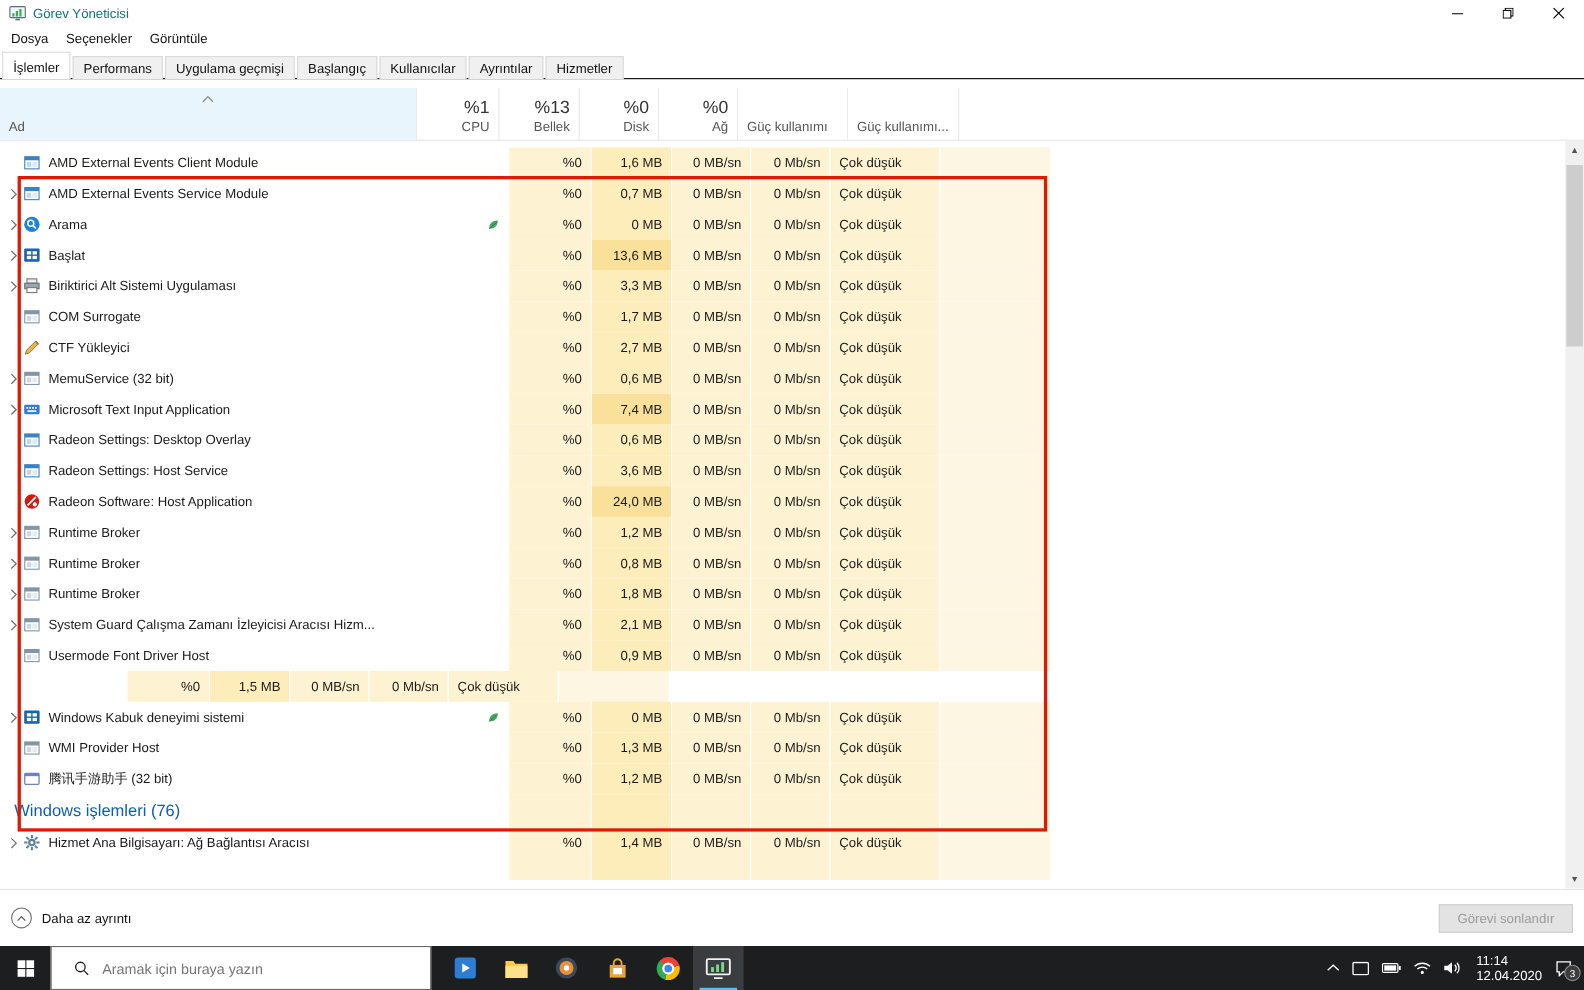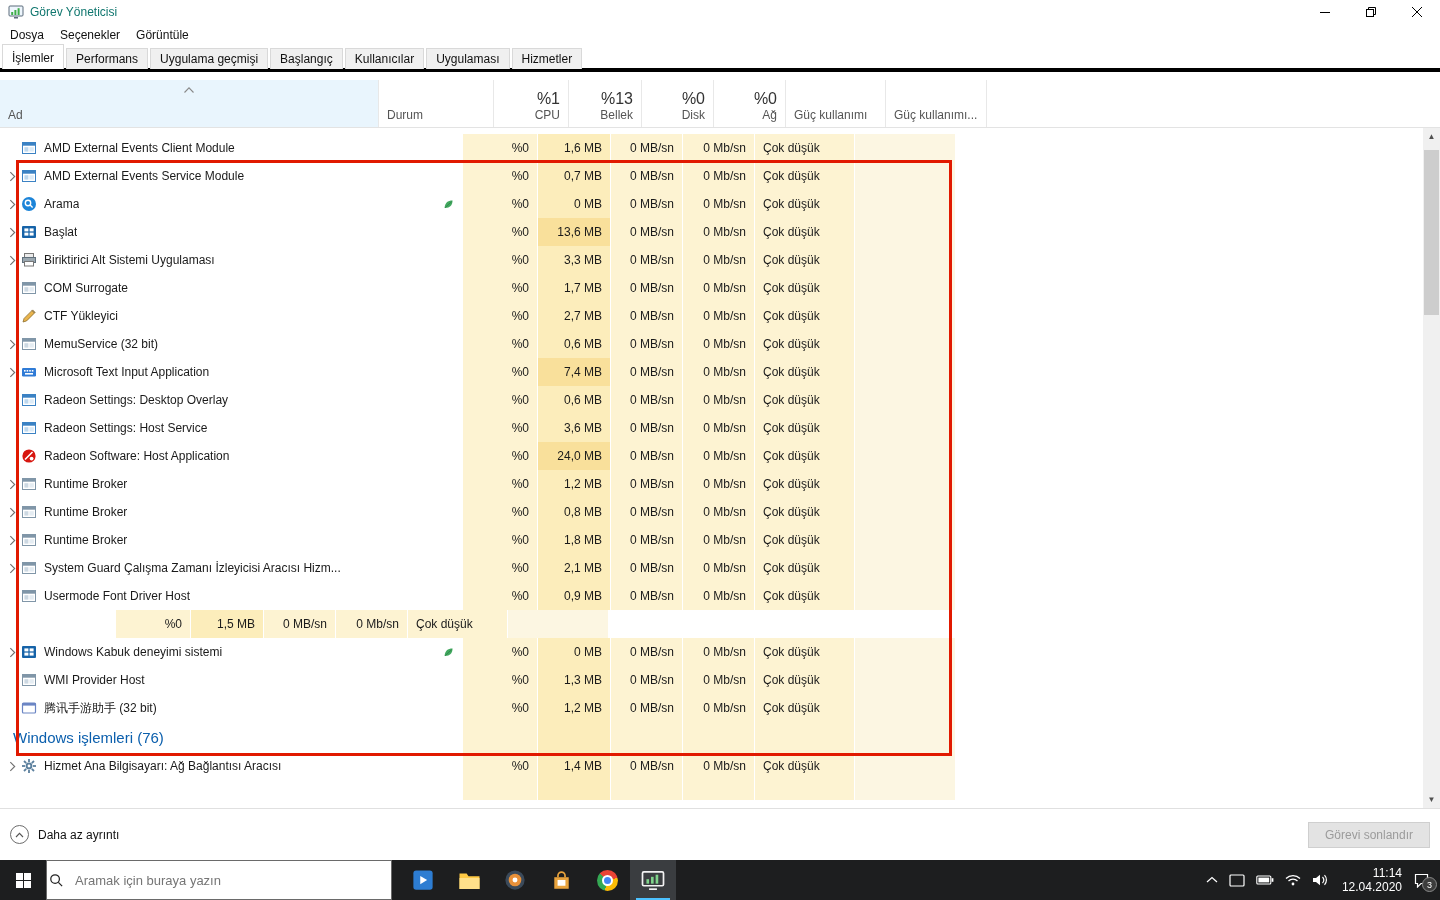--- a/index.html
+++ b/index.html
@@ -13,21 +13,21 @@
   .titlebar .title{font-size:12px;color:#0f766e}
   .win-controls{margin-left:auto;display:flex;height:100%}
   .win-btn{width:46px;height:100%;display:flex;align-items:center;justify-content:center;cursor:default}
   .win-btn svg{display:block}
 
   
   .menubar{height:22px;display:flex;align-items:center;font-size:12px;background:#fff;padding-left:2px;flex:0 0 auto}
   .menu-item{padding:0 8px;height:100%;display:flex;align-items:center;color:#111}
 
   
-  .tabbar{height:26px;display:flex;align-items:flex-end;border-bottom:4px solid #000000;background:#fff;padding-left:2px;flex:0 0 auto}
+  .tabbar{height:26px;display:flex;align-items:flex-end;border-bottom:1px solid #000000;background:#fff;padding-left:2px;flex:0 0 auto}
   .tab{font-size:12px;color:#111;background:#f0f0f0;border:1px solid #d9d9d9;border-bottom:none;
     padding:3px 9px;margin-right:2px;position:relative;top:1px;height:21px;white-space:nowrap}
   .tab.active{background:#fff;height:25px;padding-top:6px;z-index:2}
 
   
   .table-header{height:48px;display:flex;border-bottom:1px solid #e3e3e3;margin-top:8px;flex:0 0 auto;font-size:12px;color:#555}
   .hcell{border-right:1px solid #e8e8e8;display:flex;flex-direction:column;justify-content:flex-end;padding:3px 8px 5px 8px;position:relative}
   .hcell .pct{font-size:16px;color:#333;line-height:18px}
   .hcell .lbl{font-size:12px;color:#555;line-height:14px}
   .h-name{width:379px;background:#e9f5fd}
@@ -73,32 +73,32 @@
   .footer{height:52px;border-top:1px solid #e0e0e0;display:flex;align-items:center;padding:0 10px;background:#fff;flex:0 0 auto}
   .less-details{display:flex;align-items:center;gap:9px;font-size:12px;color:#111}
   .chevron-circle{width:19px;height:19px;border:1px solid #6d6d6d;border-radius:50%;display:flex;align-items:center;justify-content:center}
   .end-task-btn{margin-left:auto;background:#e3e3e3;border:1px solid #cfcfcf;color:#9b9b9b;font-size:12px;padding:5px 16px}
 
   
   .taskbar{height:40px;background:#1d1e1f;display:flex;align-items:stretch;color:#fff;flex:0 0 auto}
   .start-btn{width:46px;display:flex;align-items:center;justify-content:center}
   .win-logo{display:grid;grid-template-columns:7px 7px;grid-template-rows:7px 7px;gap:1px}
   .win-logo span{background:#fff}
-  .search-box{width:346px;background:#fff;display:flex;align-items:center;padding-left:2px;gap:11px;border:1px solid #6a6a6a}
+  .search-box{width:346px;background:#fff;display:flex;align-items:center;padding-left:20px;gap:11px;border:1px solid #6a6a6a}
   .search-box input{border:none;outline:none;font-size:13px;color:#444;width:270px;background:transparent;font-family:inherit}
   .tb-apps{display:flex;margin-left:8px}
   .tb-app{width:46px;display:flex;align-items:center;justify-content:center;position:relative}
   .tb-app.active{background:#3a3d40}
   .tb-app.active::after{content:"";position:absolute;left:6px;right:6px;bottom:0;height:2px;background:#4cc2ff}
   .chrome-icon{width:21px;height:21px;border-radius:50%;
     background:conic-gradient(from -45deg,#ea4335 0 120deg,#fbbc05 0 240deg,#34a853 0 360deg);position:relative}
   .chrome-icon::after{content:"";position:absolute;inset:5px;border-radius:50%;background:#4285f4;border:2px solid #fff}
   .tray{margin-left:auto;display:flex;align-items:center;gap:11px;padding-right:10px}
   .tray-icon{display:inline-flex;align-items:center;justify-content:center}
-  .clock{text-align:right;font-size:12px;line-height:14px;color:#fff;margin-left:3px}
+  .clock{font-size:12px;line-height:14px;color:#fff;margin-left:3px}
   .action-center{position:relative;display:inline-flex}
   .badge{position:absolute;right:-7px;bottom:-4px;width:15px;height:15px;border-radius:50%;background:#3c3c3c;
     border:1px solid #8a8a8a;color:#fff;font-size:9px;display:flex;align-items:center;justify-content:center}
 </style>
 </head>
 <body>
 
 <div class="screen">
 
   <div class="titlebar">
@@ -137,35 +137,32 @@
     <span class="menu-item">Seçenekler</span>
     <span class="menu-item">Görüntüle</span>
   </div>
 
   <div class="tabbar">
     <div class="tab active">İşlemler</div>
     <div class="tab">Performans</div>
     <div class="tab">Uygulama geçmişi</div>
     <div class="tab">Başlangıç</div>
     <div class="tab">Kullanıcılar</div>
-    <div class="tab">Uygulaması</div>
+    <div class="tab">Ayrıntılar</div>
     <div class="tab">Hizmetler</div>
   </div>
 
   <div class="table-header">
     <div class="hcell h-name">
       <span class="sort-caret">
         <svg width="11" height="6" viewBox="0 0 11 6">
             <path d="M1 5.5 L5.5 0.8 L10 5.5" fill="none" stroke="#8a8a8a" stroke-width="1.1"></path>
           </svg>
       </span>
       <span class="lbl">Ad</span>
-    </div>
-    <div class="hcell h-status">
-      <span class="lbl">Durum</span>
     </div>
     <div class="hcell h-num h-cpu">
       <span class="pct">%1</span>
       <span class="lbl">CPU</span>
     </div>
     <div class="hcell h-num h-mem">
       <span class="pct">%13</span>
       <span class="lbl">Bellek</span>
     </div>
     <div class="hcell h-num h-disk">

